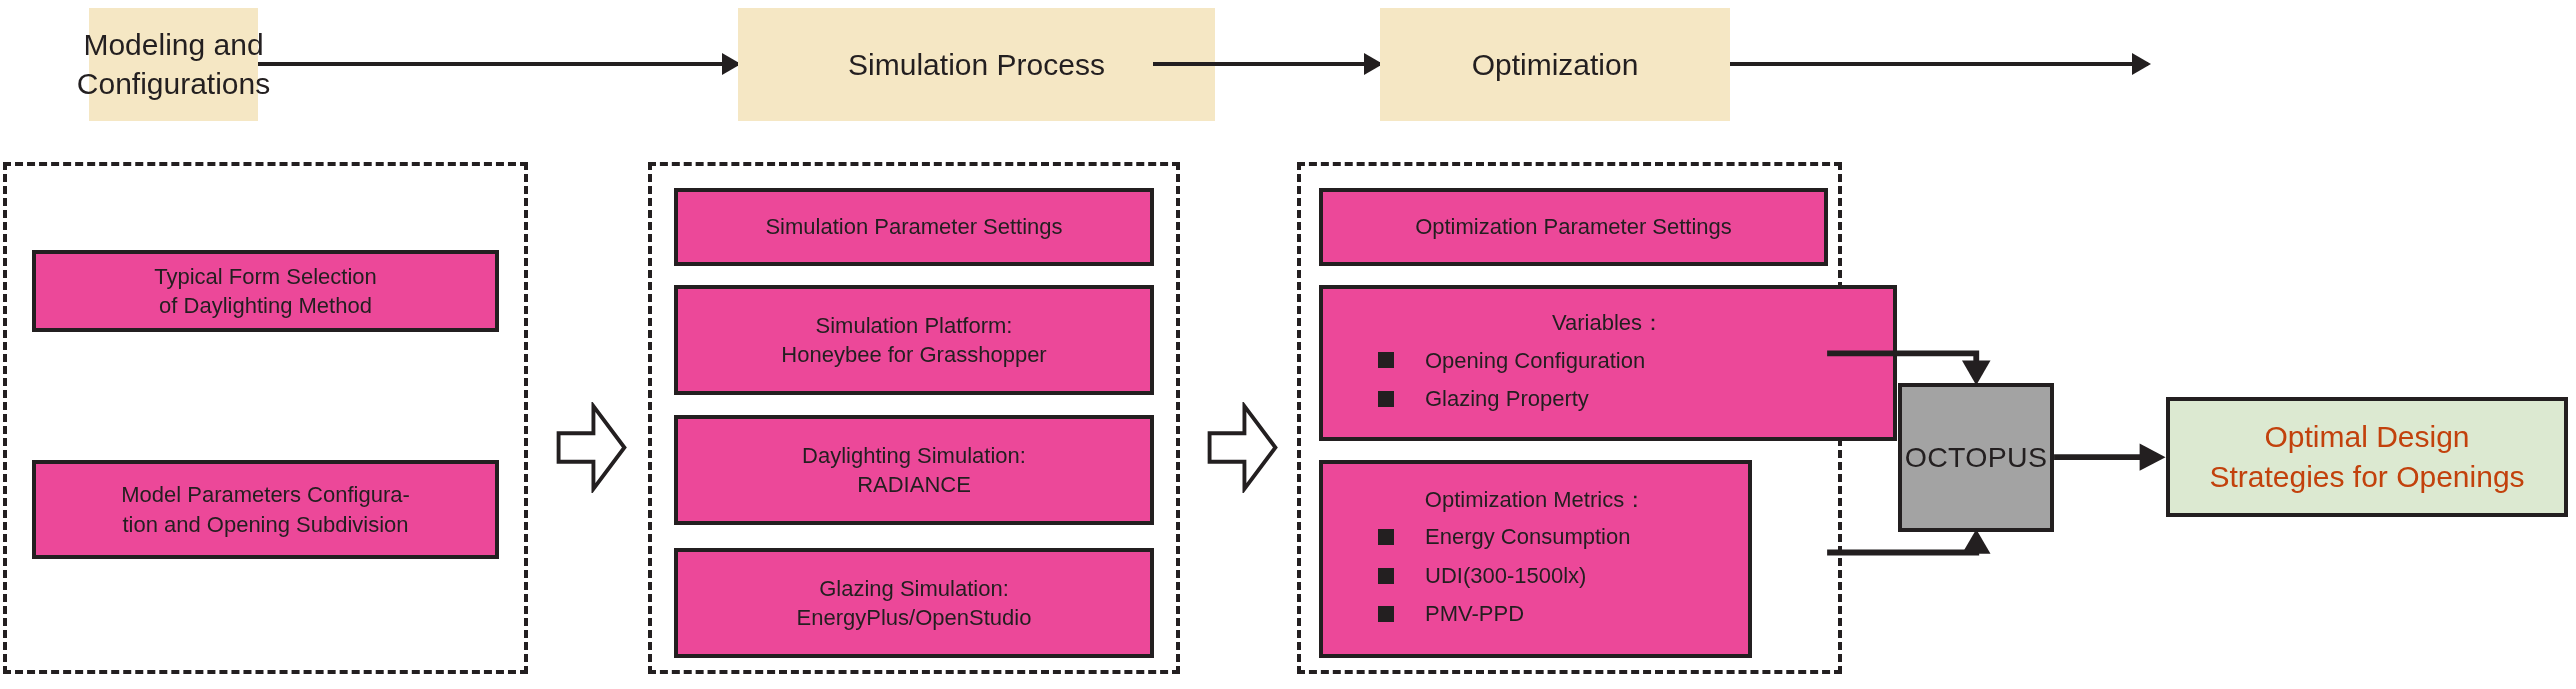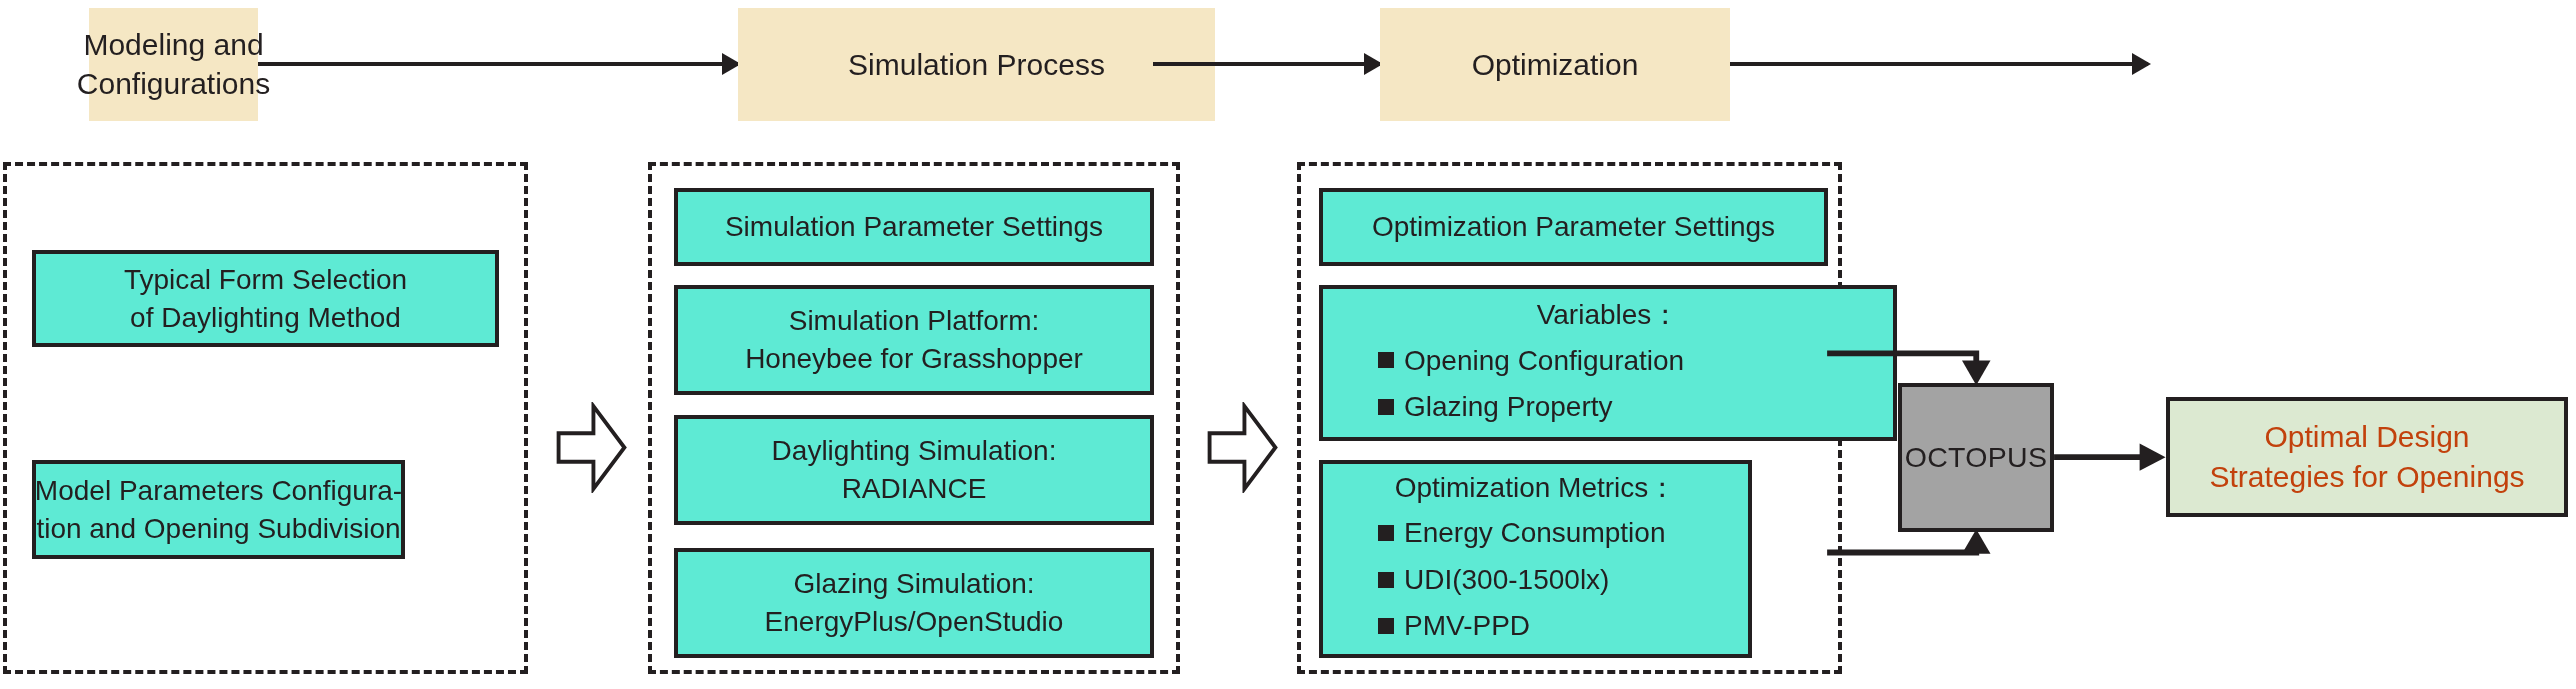--- a/index.html
+++ b/index.html
@@ -52,48 +52,48 @@
     border:4.5px dashed #231f20;
     box-sizing:border-box;
     background:transparent;
   }
 
   
   .card{
     position:absolute;
     border:4.5px solid #231f20;
     box-sizing:border-box;
-    background:#5eead4;
+    background:#ec4899;
     display:flex;
     flex-direction:column;
     align-items:center;
     justify-content:center;
     text-align:center;
-    font-size:28px;
+    font-size:22px;
     line-height:1.34;
     color:#231f20;
     padding:2.6px 6.5px;
   }
   .card .ln{display:block;white-space:nowrap;}
 
   
   .card.listed{
     align-items:stretch;
     justify-content:center;
     padding:6.5px 17px;
   }
   .card.listed .hdr{
     text-align:center;
     display:block;
     margin-bottom:3.9px;
   }
   .bullet-row{
     display:flex;
     align-items:center;
-    gap:10px;
+    gap:31px;
     padding-left:38px;
     margin:4.5px 0;
   }
   .bullet-sq{
     width:16px;height:16px;
     background:#231f20;
     flex:0 0 auto;
   }
   .bullet-txt{white-space:nowrap;}
 
@@ -158,26 +158,26 @@
     <span>
       <span class="ln">Optimization</span>
     </span>
   </div>
 
   <div class="phase-arrow" style="left:1730px;top:62px;width:418px;"></div>
 
 
   <div class="dashed-col" style="left:3.2px;top:162px;width:525px;height:512px;"></div>
 
-  <div class="card" style="left:32px;top:250px;width:467px;height:97px;">
+  <div class="card" style="left:32px;top:250px;width:467px;height:82px;">
     <span class="ln">Typical Form Selection</span>
     <span class="ln">of Daylighting Method</span>
   </div>
 
-  <div class="card" style="left:32px;top:460px;width:373px;height:99px;">
+  <div class="card" style="left:32px;top:460px;width:467px;height:99px;">
     <span class="ln">Model Parameters Configura-</span>
     <span class="ln">tion and Opening Subdivision</span>
   </div>
 
   <div class="chevron" style="left:556px;top:402px;width:71px;height:91px;">
     <svg width="71" height="91" viewBox="0 0 110 140">
       <polygon points="4,48 58,48 58,6 106,70 58,134 58,92 4,92" fill="#ffffff" stroke="#231f20" stroke-width="6" stroke-linejoin="miter"></polygon>
     </svg>
   </div>
 

